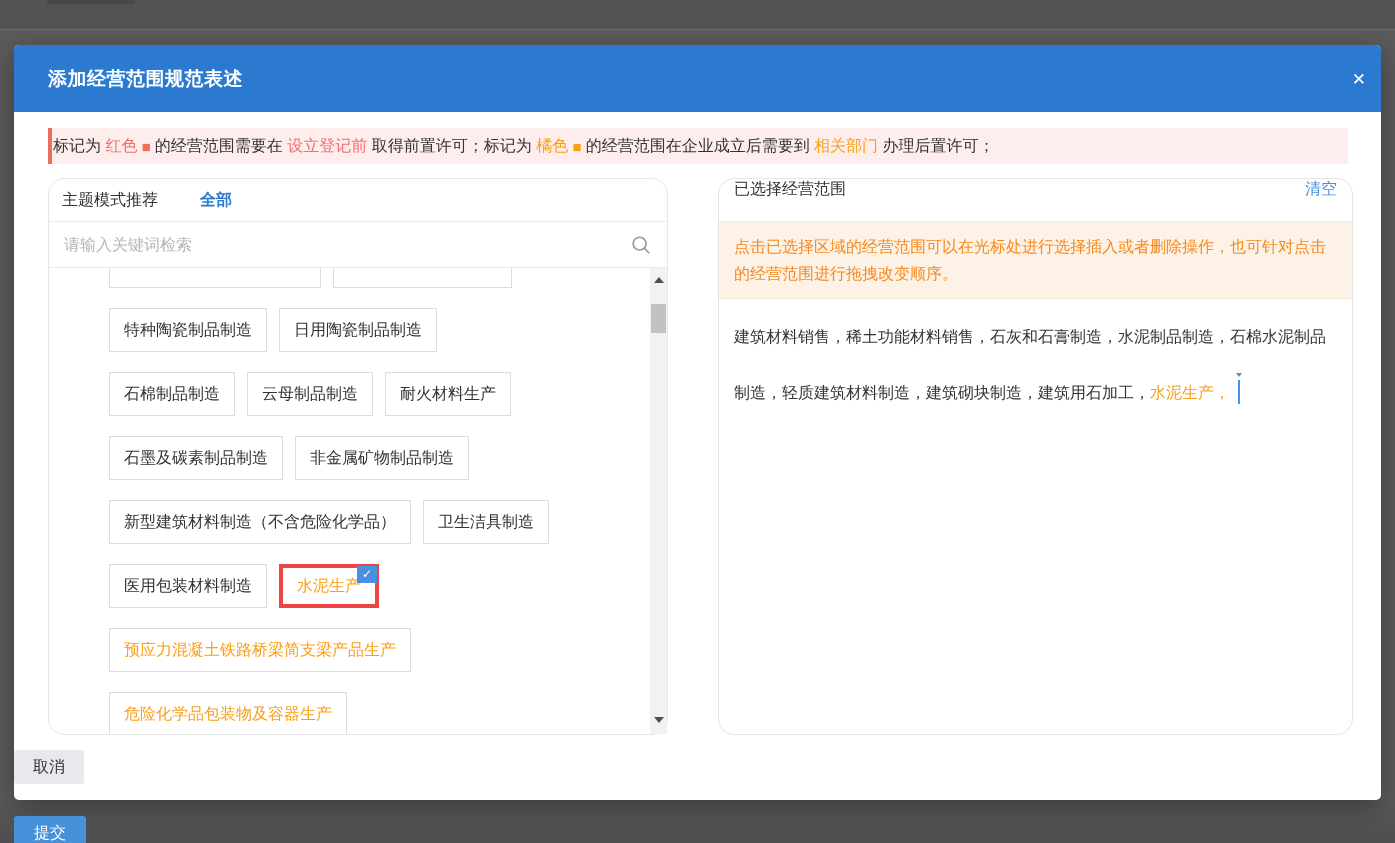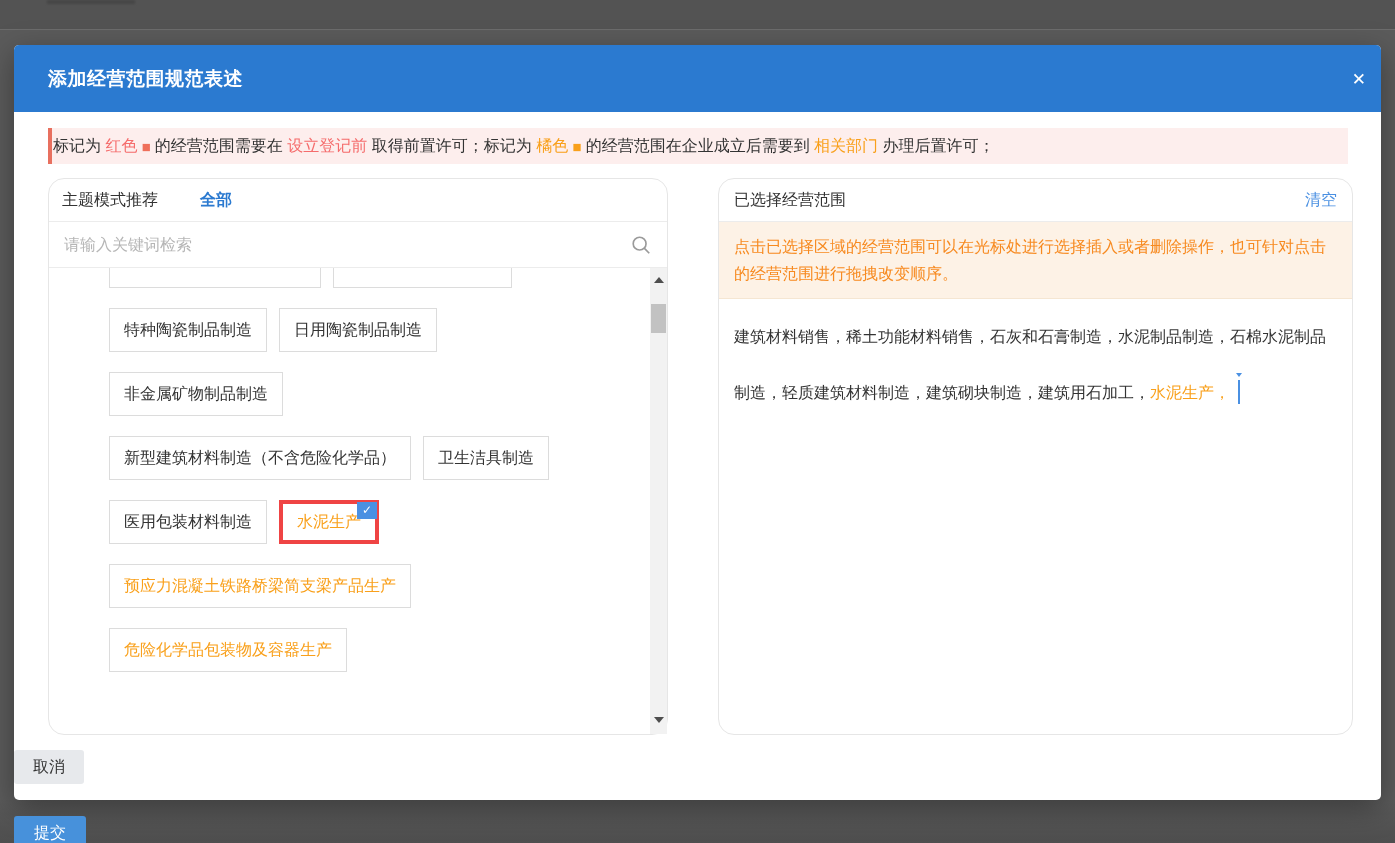--- a/index.html
+++ b/index.html
@@ -114,21 +114,21 @@
     border-left:5px solid transparent; border-right:5px solid transparent;
     border-top:6px solid #4e4e4e;
   }
   .sb-thumb {
     position:absolute; top:36px; left:1px; width:15px; height:29px;
     background:#c2c2c2; cursor:pointer;
   }
 
   
   .rp-header {
-    height:43px; flex:0 0 43px; display:flex; align-items:center;
+    height:43px; flex:0 0 43px; display:flex; 
     padding:0 15px; border-bottom:1px solid #ececec; font-size:16px; color:#333;
   }
   .clear-link { margin-left:auto; color:#4a90e2; cursor:pointer; }
   .rp-hint {
     background:#fdf2e6; padding:11px 15px; font-size:16px; color:#f78a20;
     line-height:1.7; border-bottom:1px solid #f5e6d2;
   }
   .rp-content {
     flex:1; padding:10px 15px; font-size:16px; color:#333;
     line-height:3.45; overflow:hidden;
@@ -190,20 +190,34 @@
           </div>
           <div class="tag-row">
             <button class="tag">
               <span>特种陶瓷制品制造</span>
             </button>
             <button class="tag">
               <span>日用陶瓷制品制造</span>
             </button>
           </div>
           <div class="tag-row">
+            <button class="tag">
+              <span>石棉制品制造</span>
+            </button>
+            <button class="tag">
+              <span>云母制品制造</span>
+            </button>
+            <button class="tag">
+              <span>耐火材料生产</span>
+            </button>
+          </div>
+          <div class="tag-row">
+            <button class="tag">
+              <span>石墨及碳素制品制造</span>
+            </button>
             <button class="tag">
               <span>非金属矿物制品制造</span>
             </button>
           </div>
           <div class="tag-row">
             <button class="tag">
               <span>新型建筑材料制造（不含危险化学品）</span>
             </button>
             <button class="tag">
               <span>卫生洁具制造</span>

